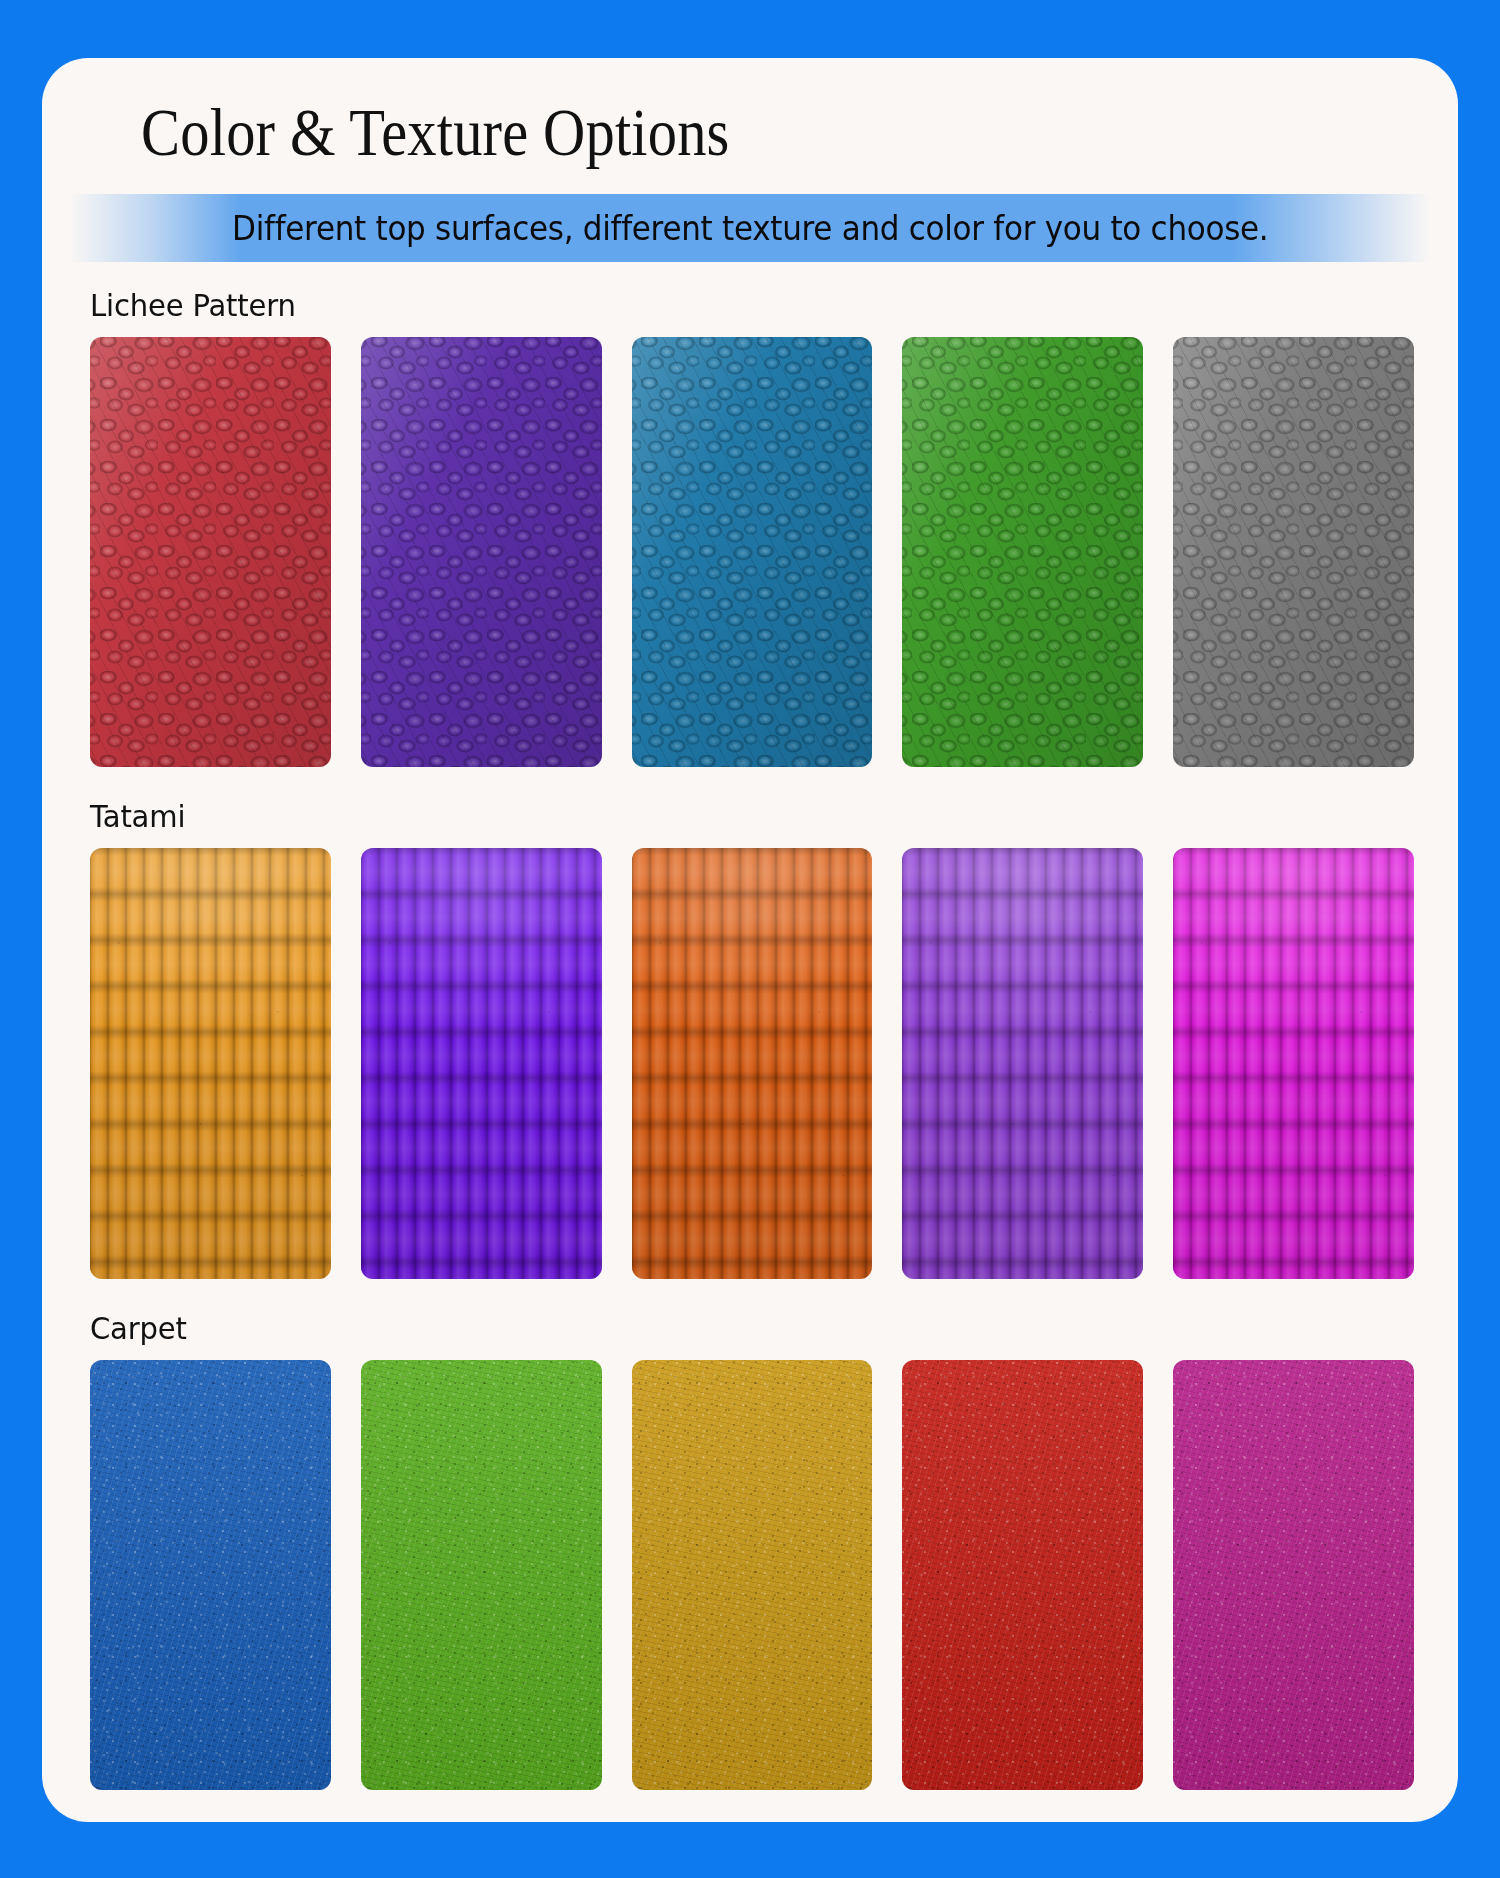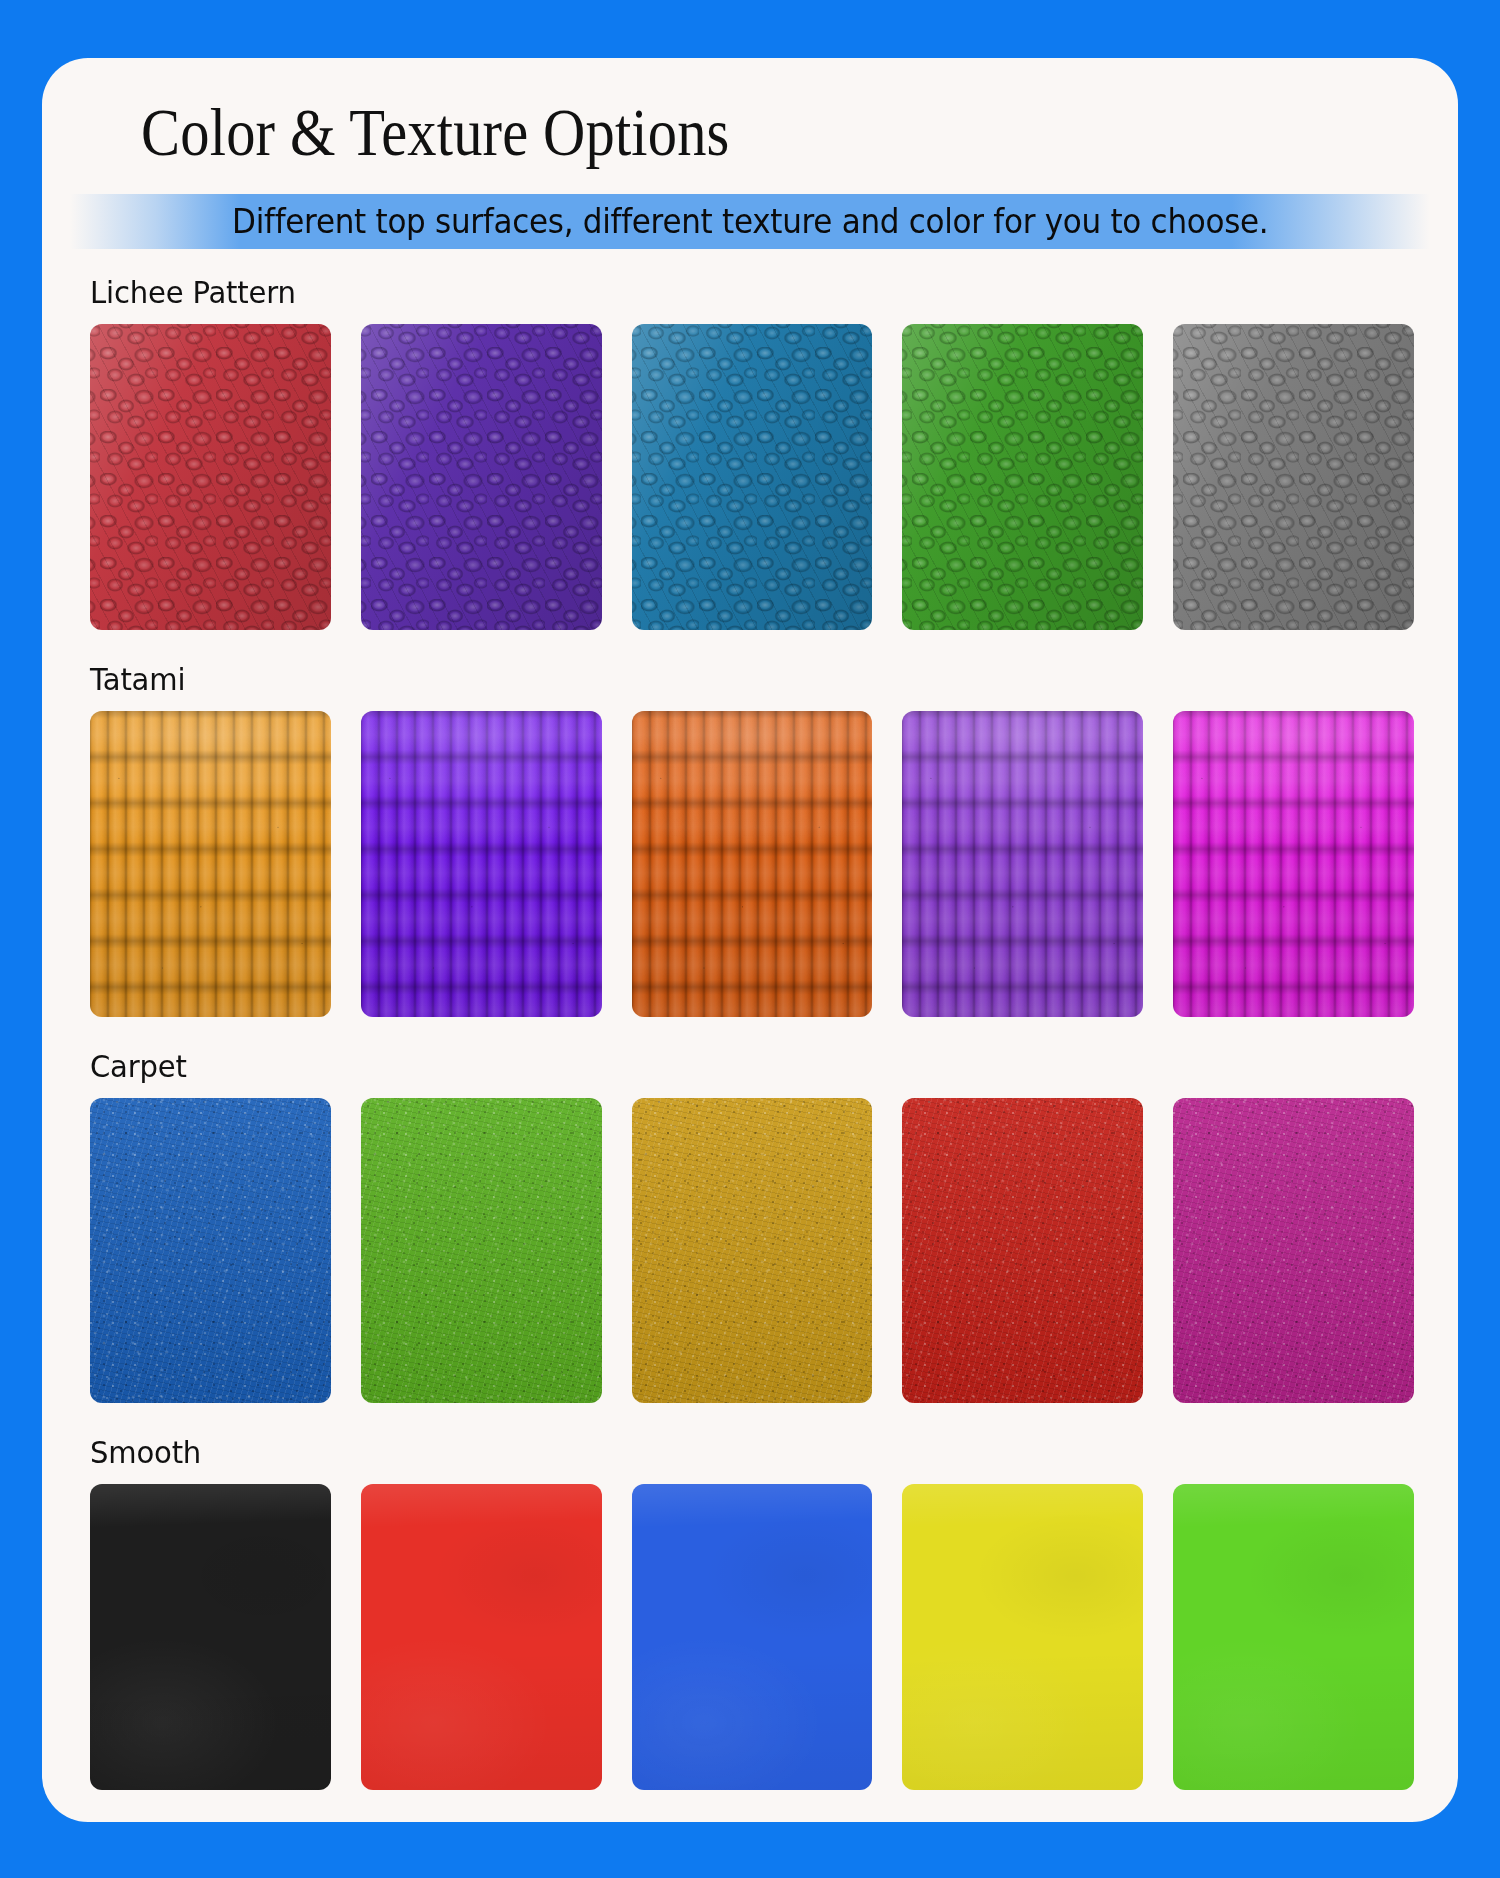--- a/index.html
+++ b/index.html
@@ -50,21 +50,21 @@
     color: #111111;
     letter-spacing: 0.2px;
     transform: scaleX(0.86);
     transform-origin: center center;
     white-space: nowrap;
   }
 
   .subtitle-band {
     position: relative;
     flex: 0 0 auto;
-    height: 55px;
+    height: 68px;
     width: 100%;
     display: flex;
     align-items: center;
     justify-content: center;
     background:
       linear-gradient(to right,
         rgba(250,247,245,1) 0%,
         rgba(250,247,245,0.85) 2%,
         rgba(106,169,238,0.45) 8%,
         #63A6EE 14%,
@@ -369,36 +369,16 @@
               </div>
             </div>
           <div class="swatch" style="background-color: rgb(183, 34, 140);">
               <div class="tex tex-carpet">
                 <div class="sheen"></div>
               </div>
             </div>
         </div>
       </div>
 
-      <div class="row">
-        <div class="row-label">Smooth</div>
-        <div class="swatches">
-          <div class="swatch" style="background-color: rgb(30, 30, 30);">
-              <div class="tex tex-smooth"></div>
-            </div>
-          <div class="swatch" style="background-color: rgb(230, 48, 40);">
-              <div class="tex tex-smooth"></div>
-            </div>
-          <div class="swatch" style="background-color: rgb(42, 95, 224);">
-              <div class="tex tex-smooth"></div>
-            </div>
-          <div class="swatch" style="background-color: rgb(227, 220, 34);">
-              <div class="tex tex-smooth"></div>
-            </div>
-          <div class="swatch" style="background-color: rgb(98, 211, 40);">
-              <div class="tex tex-smooth"></div>
-            </div>
-        </div>
-      </div>
 
     </div>
   </div>
 </div>
 
 </body></html>

